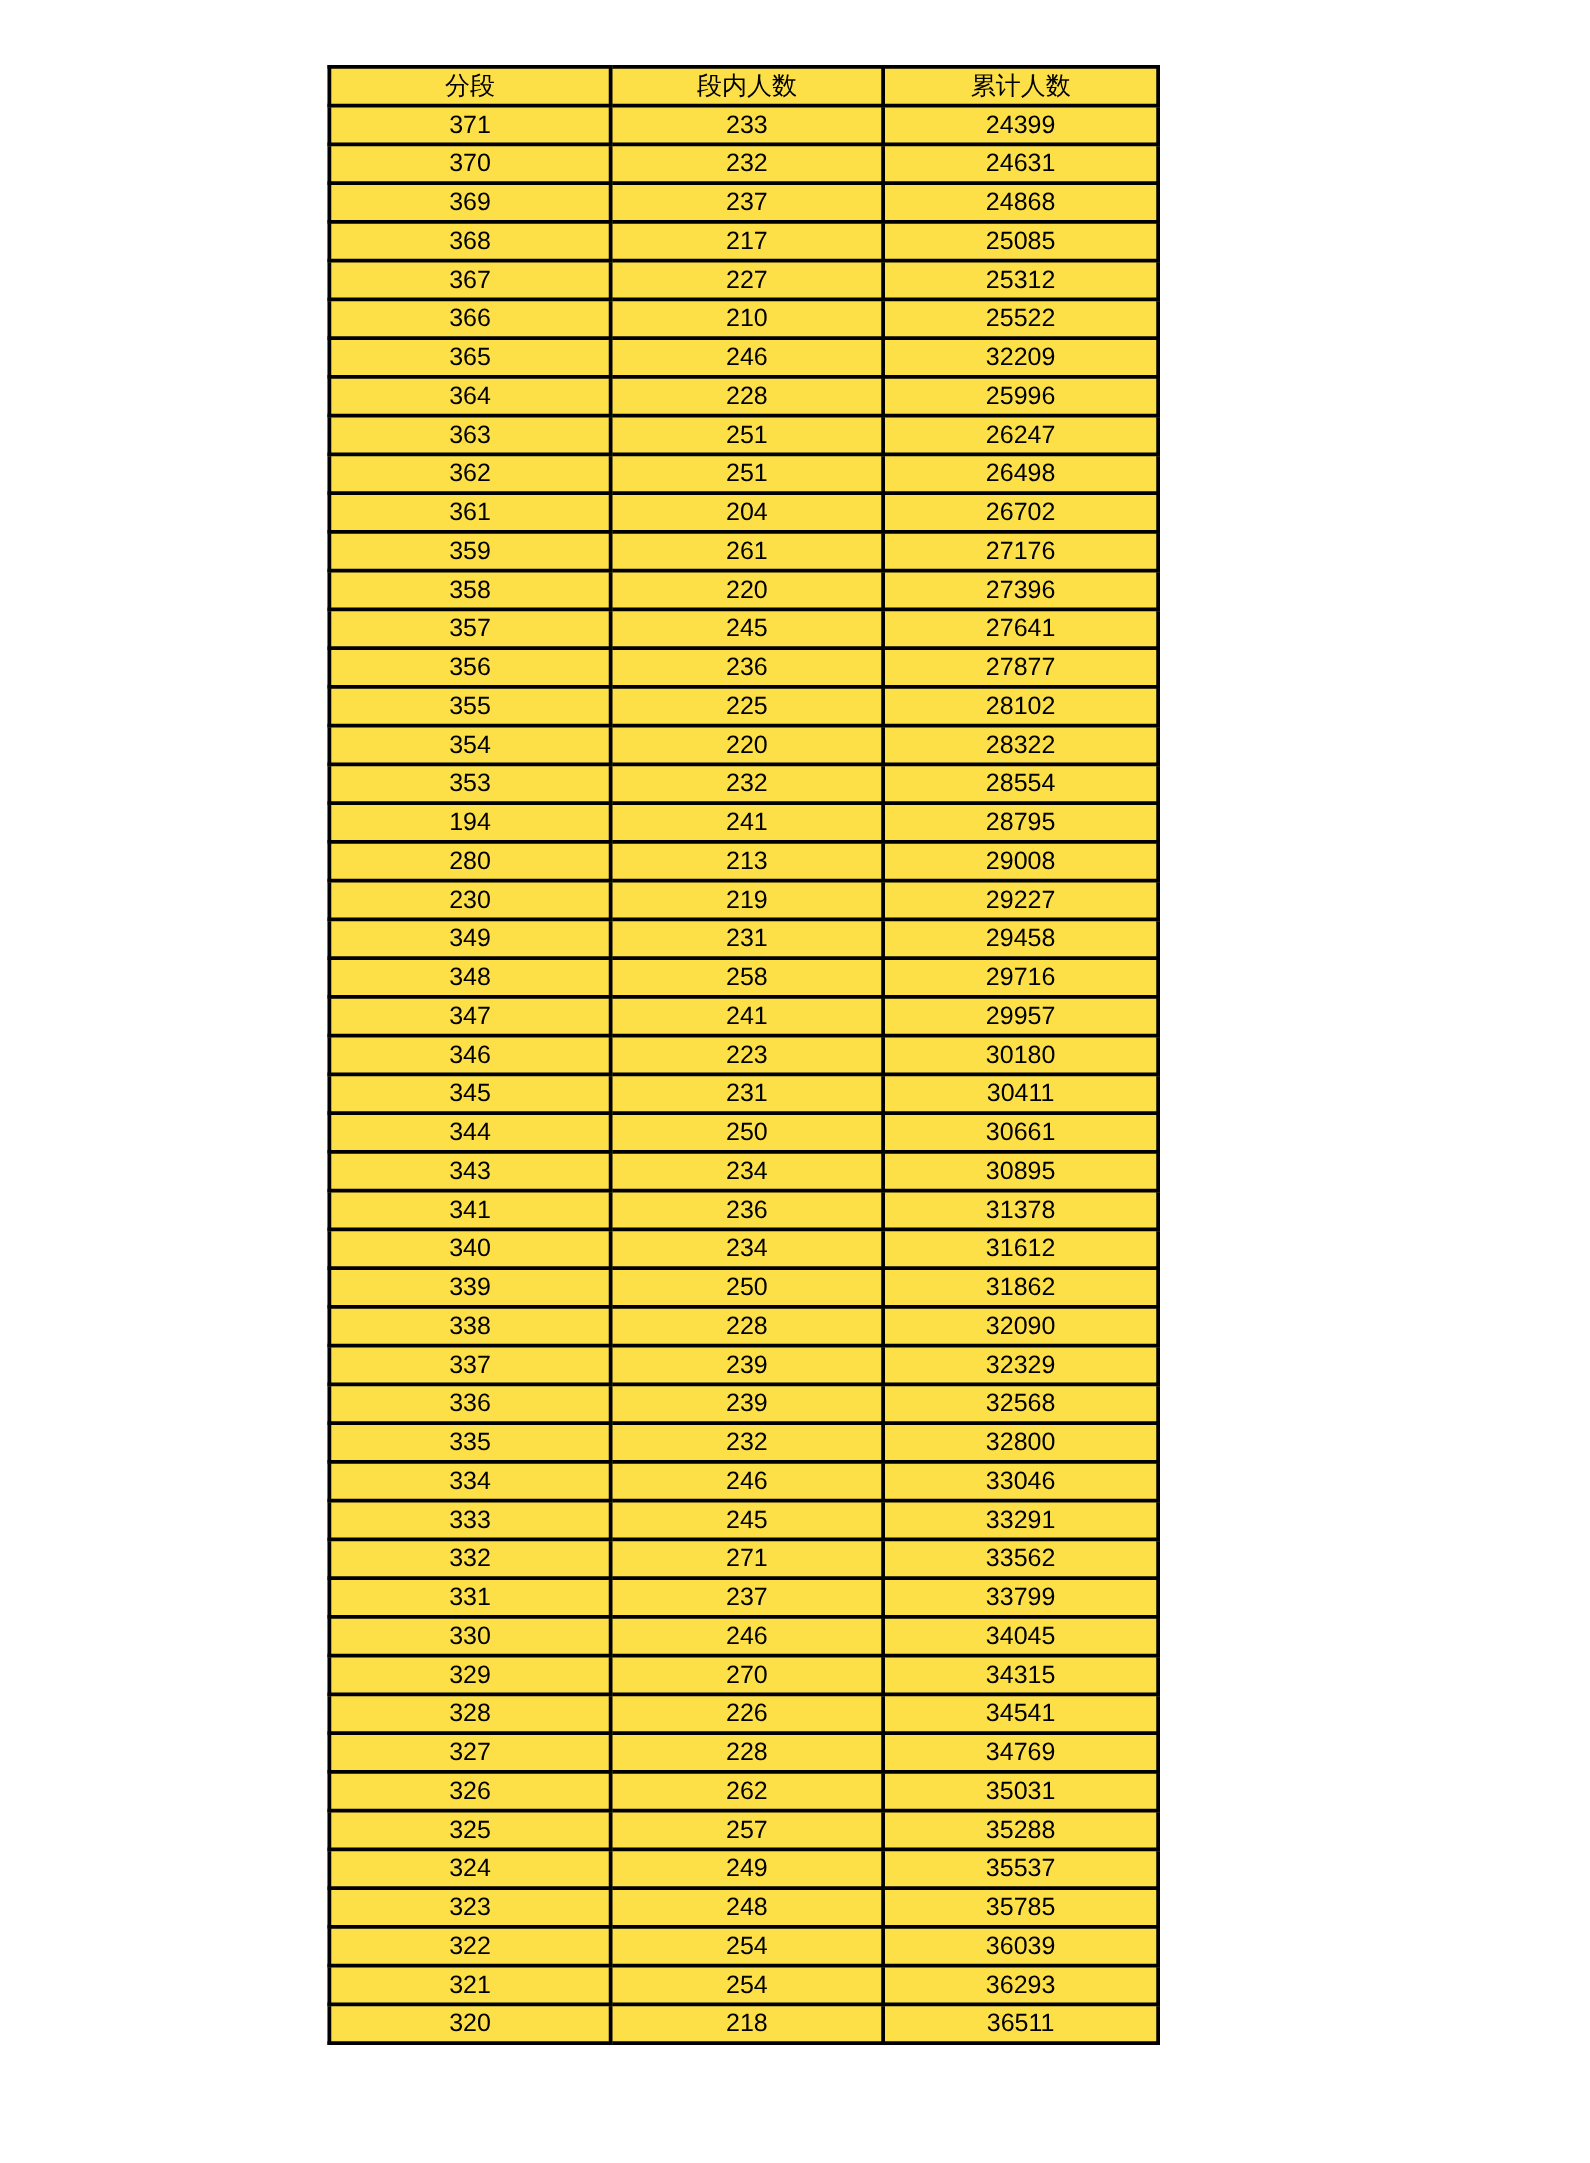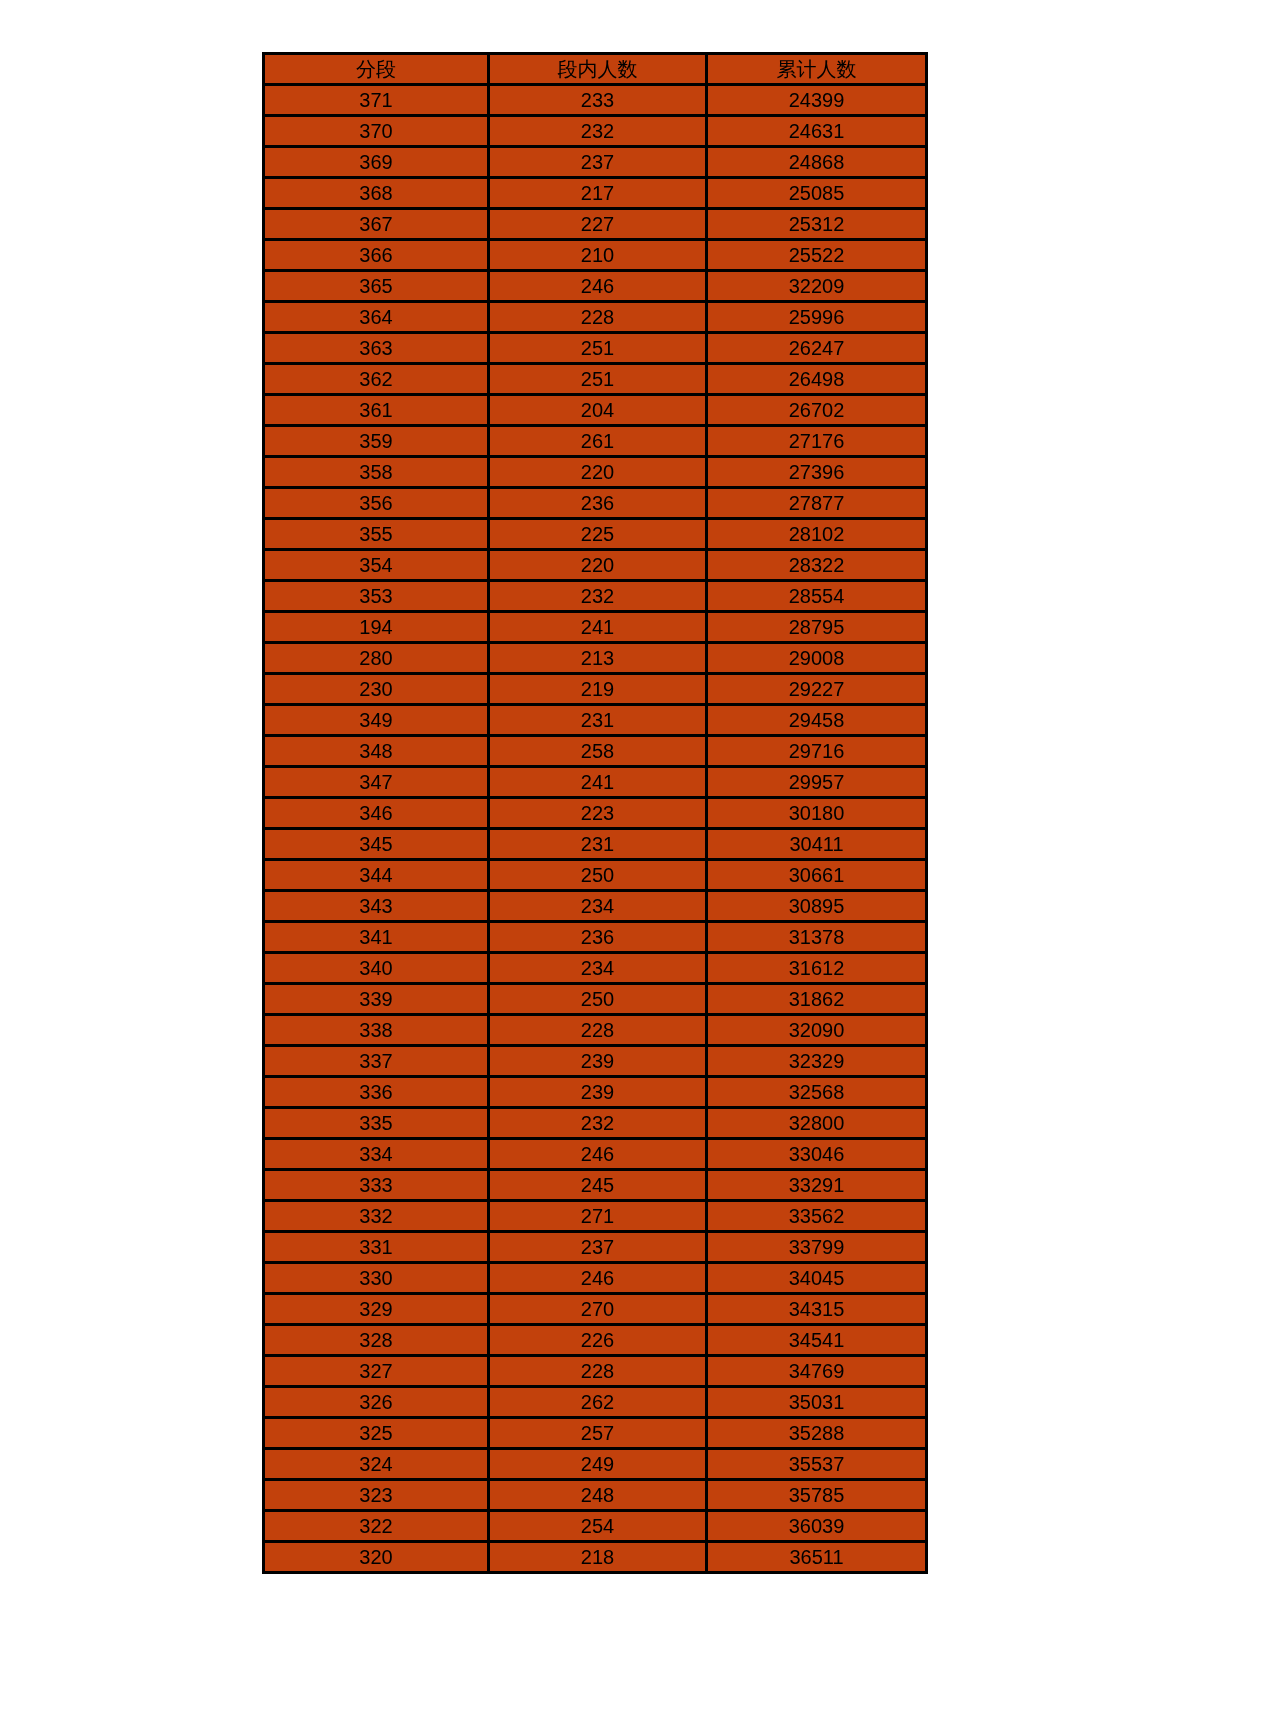--- a/index.html
+++ b/index.html
@@ -14,21 +14,21 @@
     height: 1730px;
     background: #ffffff;
     overflow: hidden;
   }
   table.score-table {
     position: absolute;
     left: 262px;
     top: 52px;
     border-collapse: collapse;
     table-layout: fixed;
-    background: #c2410c;
+    background: #fde047;
     padding-left: 46px;
   }
   table.score-table col.c1 { width: 225px; }
   table.score-table col.c2 { width: 218px; }
   table.score-table col.c3 { width: 220px; }
   table.score-table th,
   table.score-table td {
     border: 3px solid #000000;
     height: 28px;
     padding: 0;
@@ -118,20 +118,25 @@
           <td>359</td>
           <td>261</td>
           <td>27176</td>
         </tr>
         <tr>
           <td>358</td>
           <td>220</td>
           <td>27396</td>
         </tr>
         <tr>
+          <td>357</td>
+          <td>245</td>
+          <td>27641</td>
+        </tr>
+        <tr>
           <td>356</td>
           <td>236</td>
           <td>27877</td>
         </tr>
         <tr>
           <td>355</td>
           <td>225</td>
           <td>28102</td>
         </tr>
         <tr>
@@ -286,20 +291,25 @@
         </tr>
         <tr>
           <td>323</td>
           <td>248</td>
           <td>35785</td>
         </tr>
         <tr>
           <td>322</td>
           <td>254</td>
           <td>36039</td>
+        </tr>
+        <tr>
+          <td>321</td>
+          <td>254</td>
+          <td>36293</td>
         </tr>
         <tr>
           <td>320</td>
           <td>218</td>
           <td>36511</td>
         </tr>
       </tbody>
   </table>
 </div>
 

